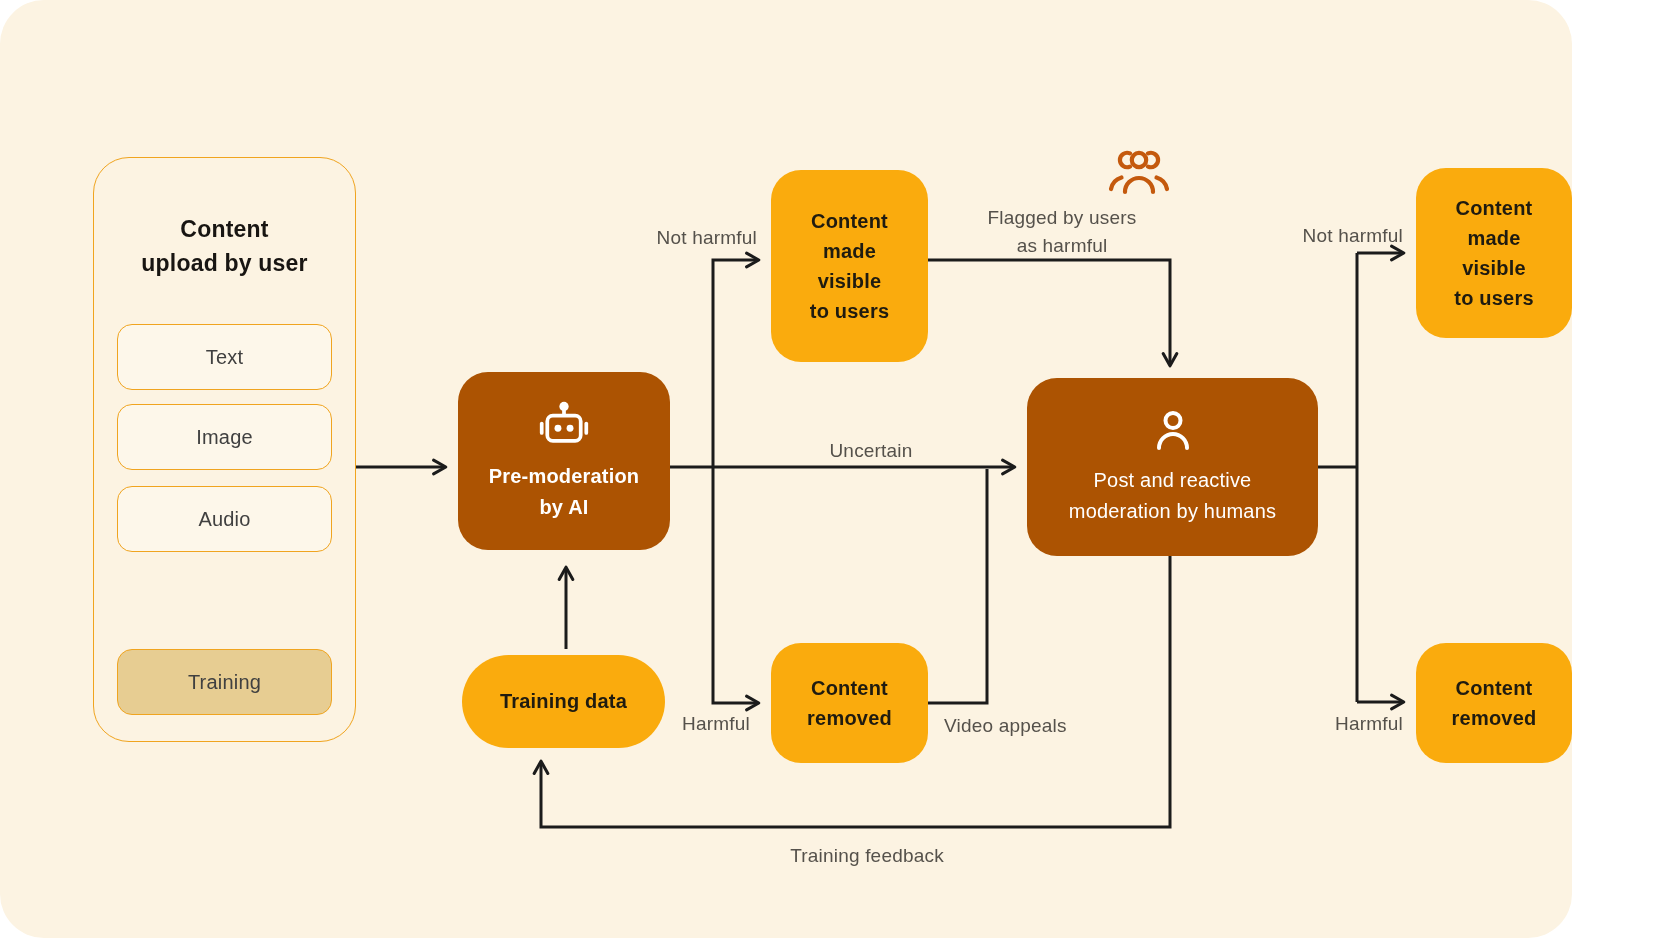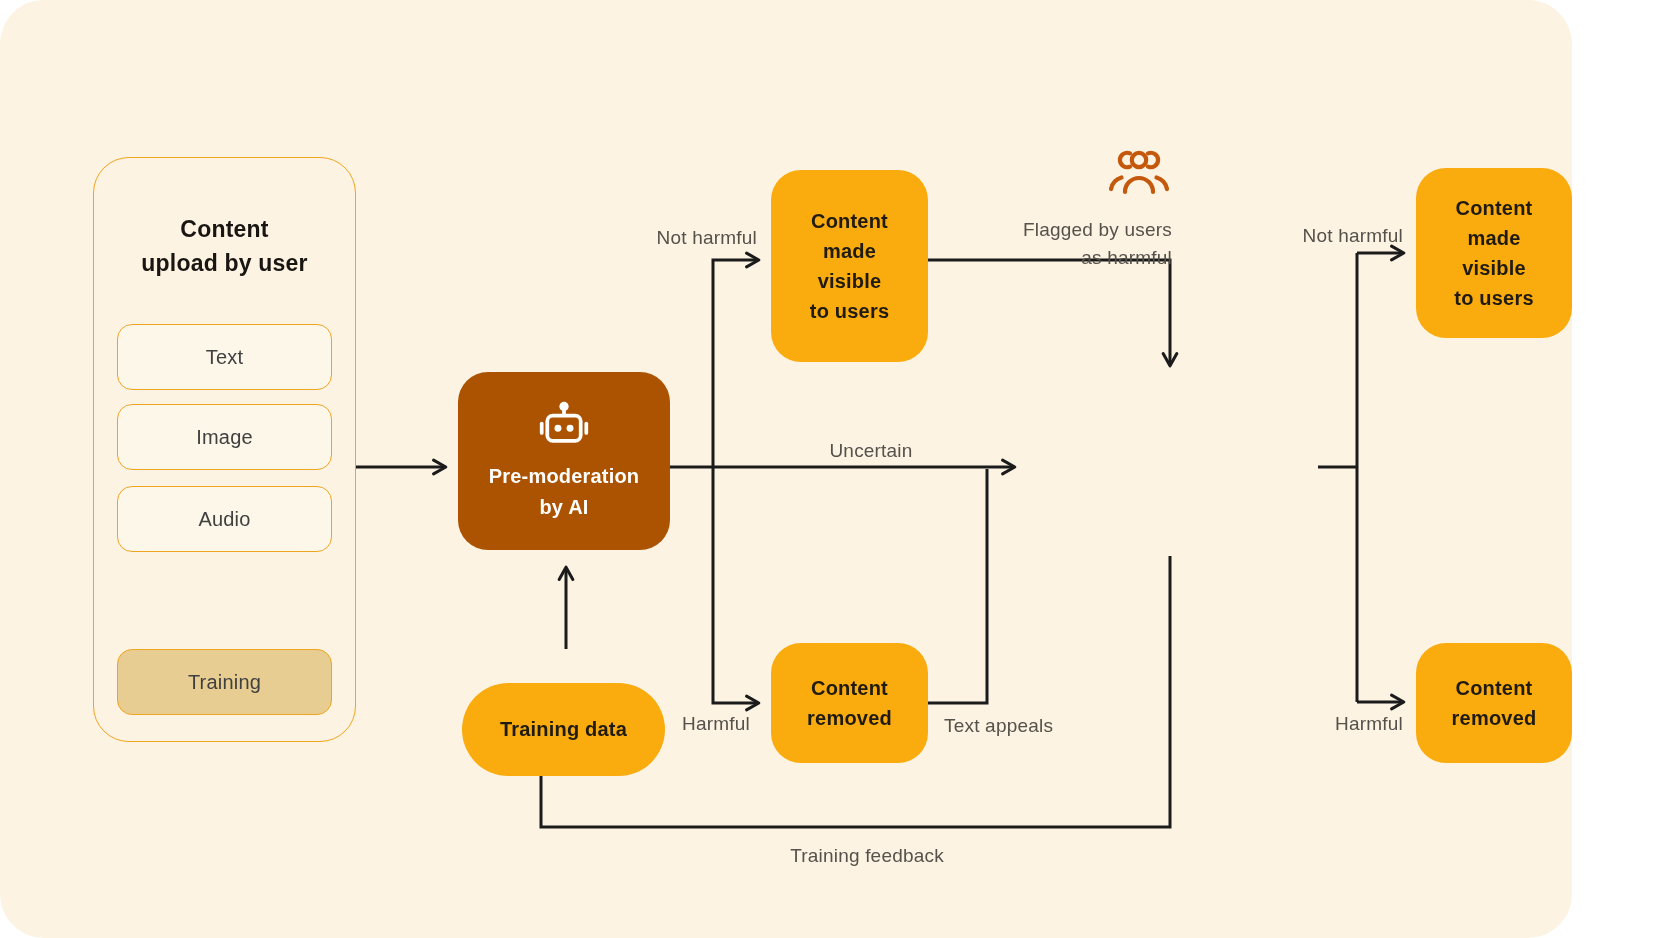--- a/index.html
+++ b/index.html
@@ -15,21 +15,21 @@
     border:1.2px solid #F0A41F;border-radius:15px;background:#FDF7EA;
     display:flex;align-items:center;justify-content:center;
     color:#404040;font-size:20px;font-weight:500;letter-spacing:.2px;}
   .upload-item.highlight{background:#E7CD92;}
   
   .node{position:absolute;box-sizing:border-box;border-radius:30px;
     display:flex;flex-direction:column;align-items:center;justify-content:center;
     text-align:center;letter-spacing:.2px;}
   .node-yellow{background:#FAAB0D;color:#1F1B10;font-size:20px;font-weight:700;line-height:1.5;white-space:pre-line;}
   .node-brown{background:#AC5302;color:#ffffff;font-size:20px;font-weight:500;line-height:1.55;white-space:pre-line;}
-  .node-pill{border-radius:47px;background:#FAAB0D;color:#1F1B10;font-size:20px;font-weight:700;margin-top:28px;}
+  .node-pill{border-radius:47px;background:#FAAB0D;color:#1F1B10;font-size:20px;font-weight:700;}
   .node .icon{margin-bottom:10px;line-height:0;}
   
   .edge-label{position:absolute;color:#55514B;font-size:19px;line-height:1.45;letter-spacing:.2px;}
   .ta-r{text-align:right;} .ta-c{text-align:center;margin-left:21px;} .pre{white-space:pre-line;}
   svg.connectors{position:absolute;left:0;top:0;}
   .people-icon-wrap{position:absolute;left:1108px;top:149px;line-height:0;}
 </style>
 </head>
 <body>
 
@@ -91,20 +91,30 @@
 made
 visible
 to users</span>
   </div>
 
   <div class="node node-yellow" style="left:771px;top:643px;width:157px;height:120px;">
     <span>Content
 removed</span>
   </div>
 
+  <div class="node node-brown" style="left:1027px;top:378px;width:291px;height:178px;">
+    <span class="icon">
+      <svg width="48" height="48" viewBox="0 0 48 48" fill="none">
+        <circle cx="24" cy="13.5" r="7.5" stroke="#ffffff" stroke-width="4"></circle>
+        <path d="M10,41 a14,14 0 0 1 28,0" stroke="#ffffff" stroke-width="4" stroke-linecap="round"></path>
+      </svg>
+    </span>
+    <span>Post and reactive
+moderation by humans</span>
+  </div>
 
   <div class="node node-yellow" style="left:1416px;top:168px;width:156px;height:170px;">
     <span>Content
 made
 visible
 to users</span>
   </div>
 
   <div class="node node-yellow" style="left:1416px;top:643px;width:156px;height:120px;">
     <span>Content
@@ -118,19 +128,19 @@
       <path d="M40,4.4 a7.2,7.2 0 1 1 0,13.2"></path>
       <path d="M17,43 a14,14 0 0 1 28,0"></path>
       <path d="M3,40 a15,15 0 0 1 10.5,-11.5"></path>
       <path d="M59,40 a15,15 0 0 0 -10.5,-11.5"></path>
     </svg>
   </div>
 
   <div class="edge-label ta-r" style="left:597px;top:224px;width:160px;">Not harmful</div>
   <div class="edge-label ta-c" style="left:765px;top:437px;width:170px;">Uncertain</div>
   <div class="edge-label ta-r" style="left:640px;top:710px;width:110px;">Harmful</div>
-  <div class="edge-label ta-r pre" style="left:952px;top:216px;width:220px;">Flagged by users
+  <div class="edge-label ta-r pre" style="left:952px;top:204px;width:220px;text-align:center;">Flagged by users
 as harmful</div>
-  <div class="edge-label" style="left:944px;top:712px;width:200px;">Text appeals</div>
+  <div class="edge-label" style="left:944px;top:712px;width:200px;">Video appeals</div>
   <div class="edge-label ta-r" style="left:1245px;top:222px;width:158px;">Not harmful</div>
   <div class="edge-label ta-r" style="left:1293px;top:710px;width:110px;">Harmful</div>
   <div class="edge-label ta-c" style="left:696px;top:842px;width:300px;">Training feedback</div>
 </div>
 
 </body></html>

